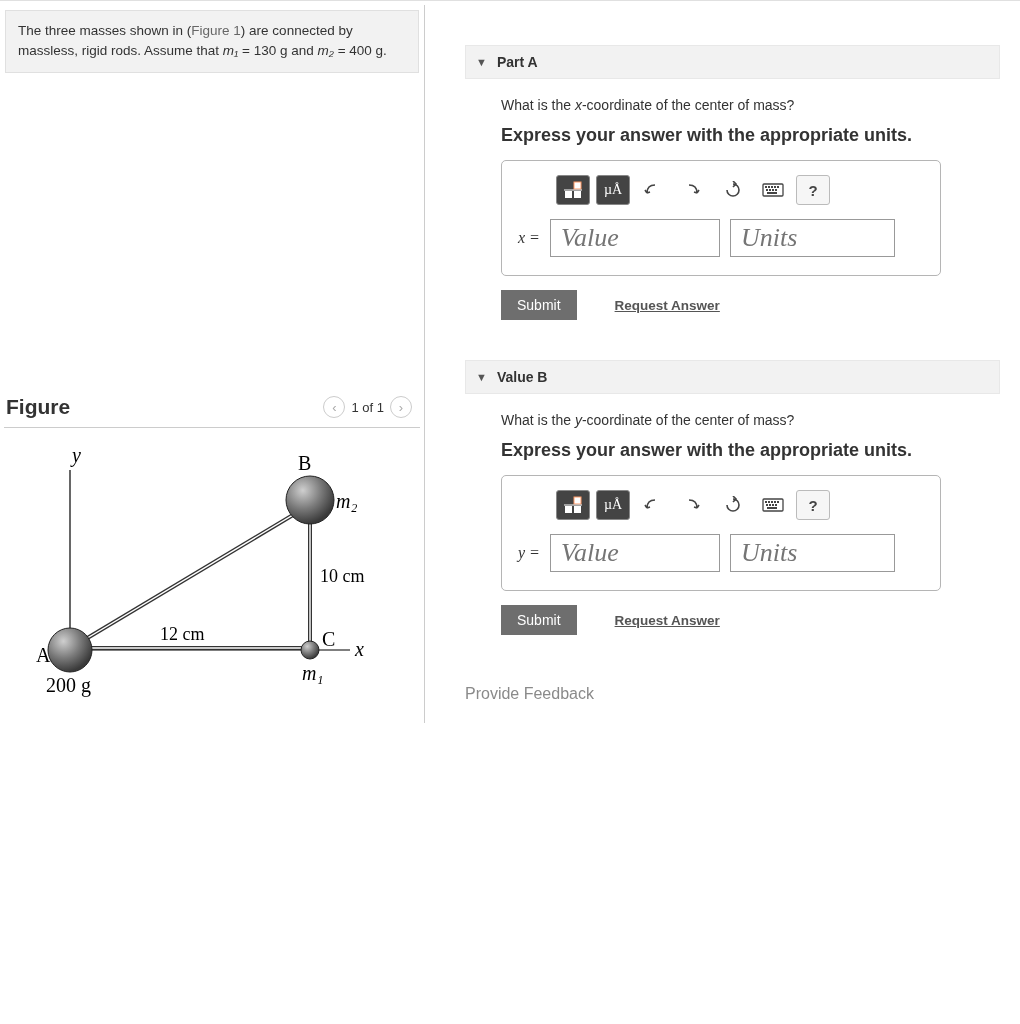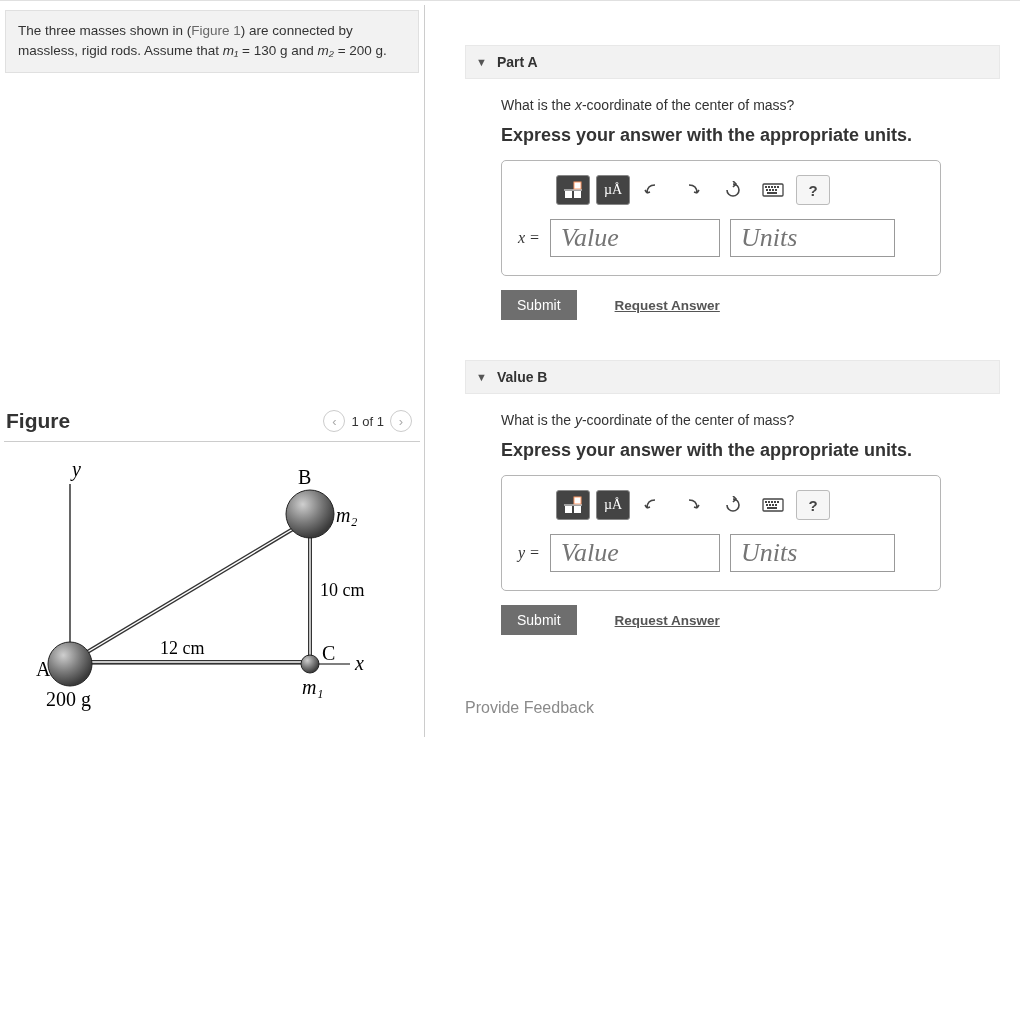--- a/index.html
+++ b/index.html
@@ -29,32 +29,32 @@
 .tb-txt { color:#fff; font-size:14px; font-family: 'Times New Roman', serif;}
 .fract-ico svg, .keyb-ico svg { display:block; }
 .input-row { display: flex; align-items: center; gap: 10px; }
 .var-label { font-style: italic; font-family: 'Times New Roman', serif; font-size: 16px; }
 .eq-input { height: 38px; border: 1px solid #999; font-family: 'Times New Roman', serif; font-size: 26px; font-style: italic; color: #9a9a9a; padding: 0 10px; background: #fff; }
 .eq-input.value{ width: 170px; }
 .eq-input.units{ width: 165px; }
 .actions { display: flex; align-items: center; gap: 38px; margin-top: 14px; margin-left:0;}
 .submit-btn { background: #6e6e6e; color: #fff; border: none; padding: 7px 16px; font-size: 14px; cursor: pointer; }
 .request-link { color: #555; font-weight: bold; text-decoration: underline; font-size: 13.5px; cursor: pointer; }
-.feedback { color: #8a8a8a; font-size: 16px; margin-top: 54px; cursor:pointer; }
+.feedback { color: #8a8a8a; font-size: 16px; margin-top: 40px; cursor:pointer; }
 svg text { font-family: 'Times New Roman', serif; }
 .hr-top{ border-top:1px solid #e0e0e0; margin-bottom:4px;}
 </style>
 </head>
 <body>
 
 <div class="hr-top"></div>
 <div class="page">
   <div class="left">
     <div class="problem">
-      <span>The three masses shown in (</span><span class="fig-link">Figure 1</span><span>) are connected by massless, rigid rods. Assume that </span><i>m₁</i><span> = 130 g and </span><i>m₂</i><span> = 200 g.</span>
+      <span>The three masses shown in (</span><span class="fig-link">Figure 1</span><span>) are connected by massless, rigid rods. Assume that </span><i>m₁</i><span> = 130 g and </span><i>m₂</i><span> = 400 g.</span>
     </div>
 
     <div class="left-spacer"></div>
 
     <div class="figure-head">
       <div class="figure-title">Figure</div>
       <div class="figure-nav">
         <div class="nav-circle">‹</div>
         <span>1 of 1</span>
         <div class="nav-circle">›</div>

